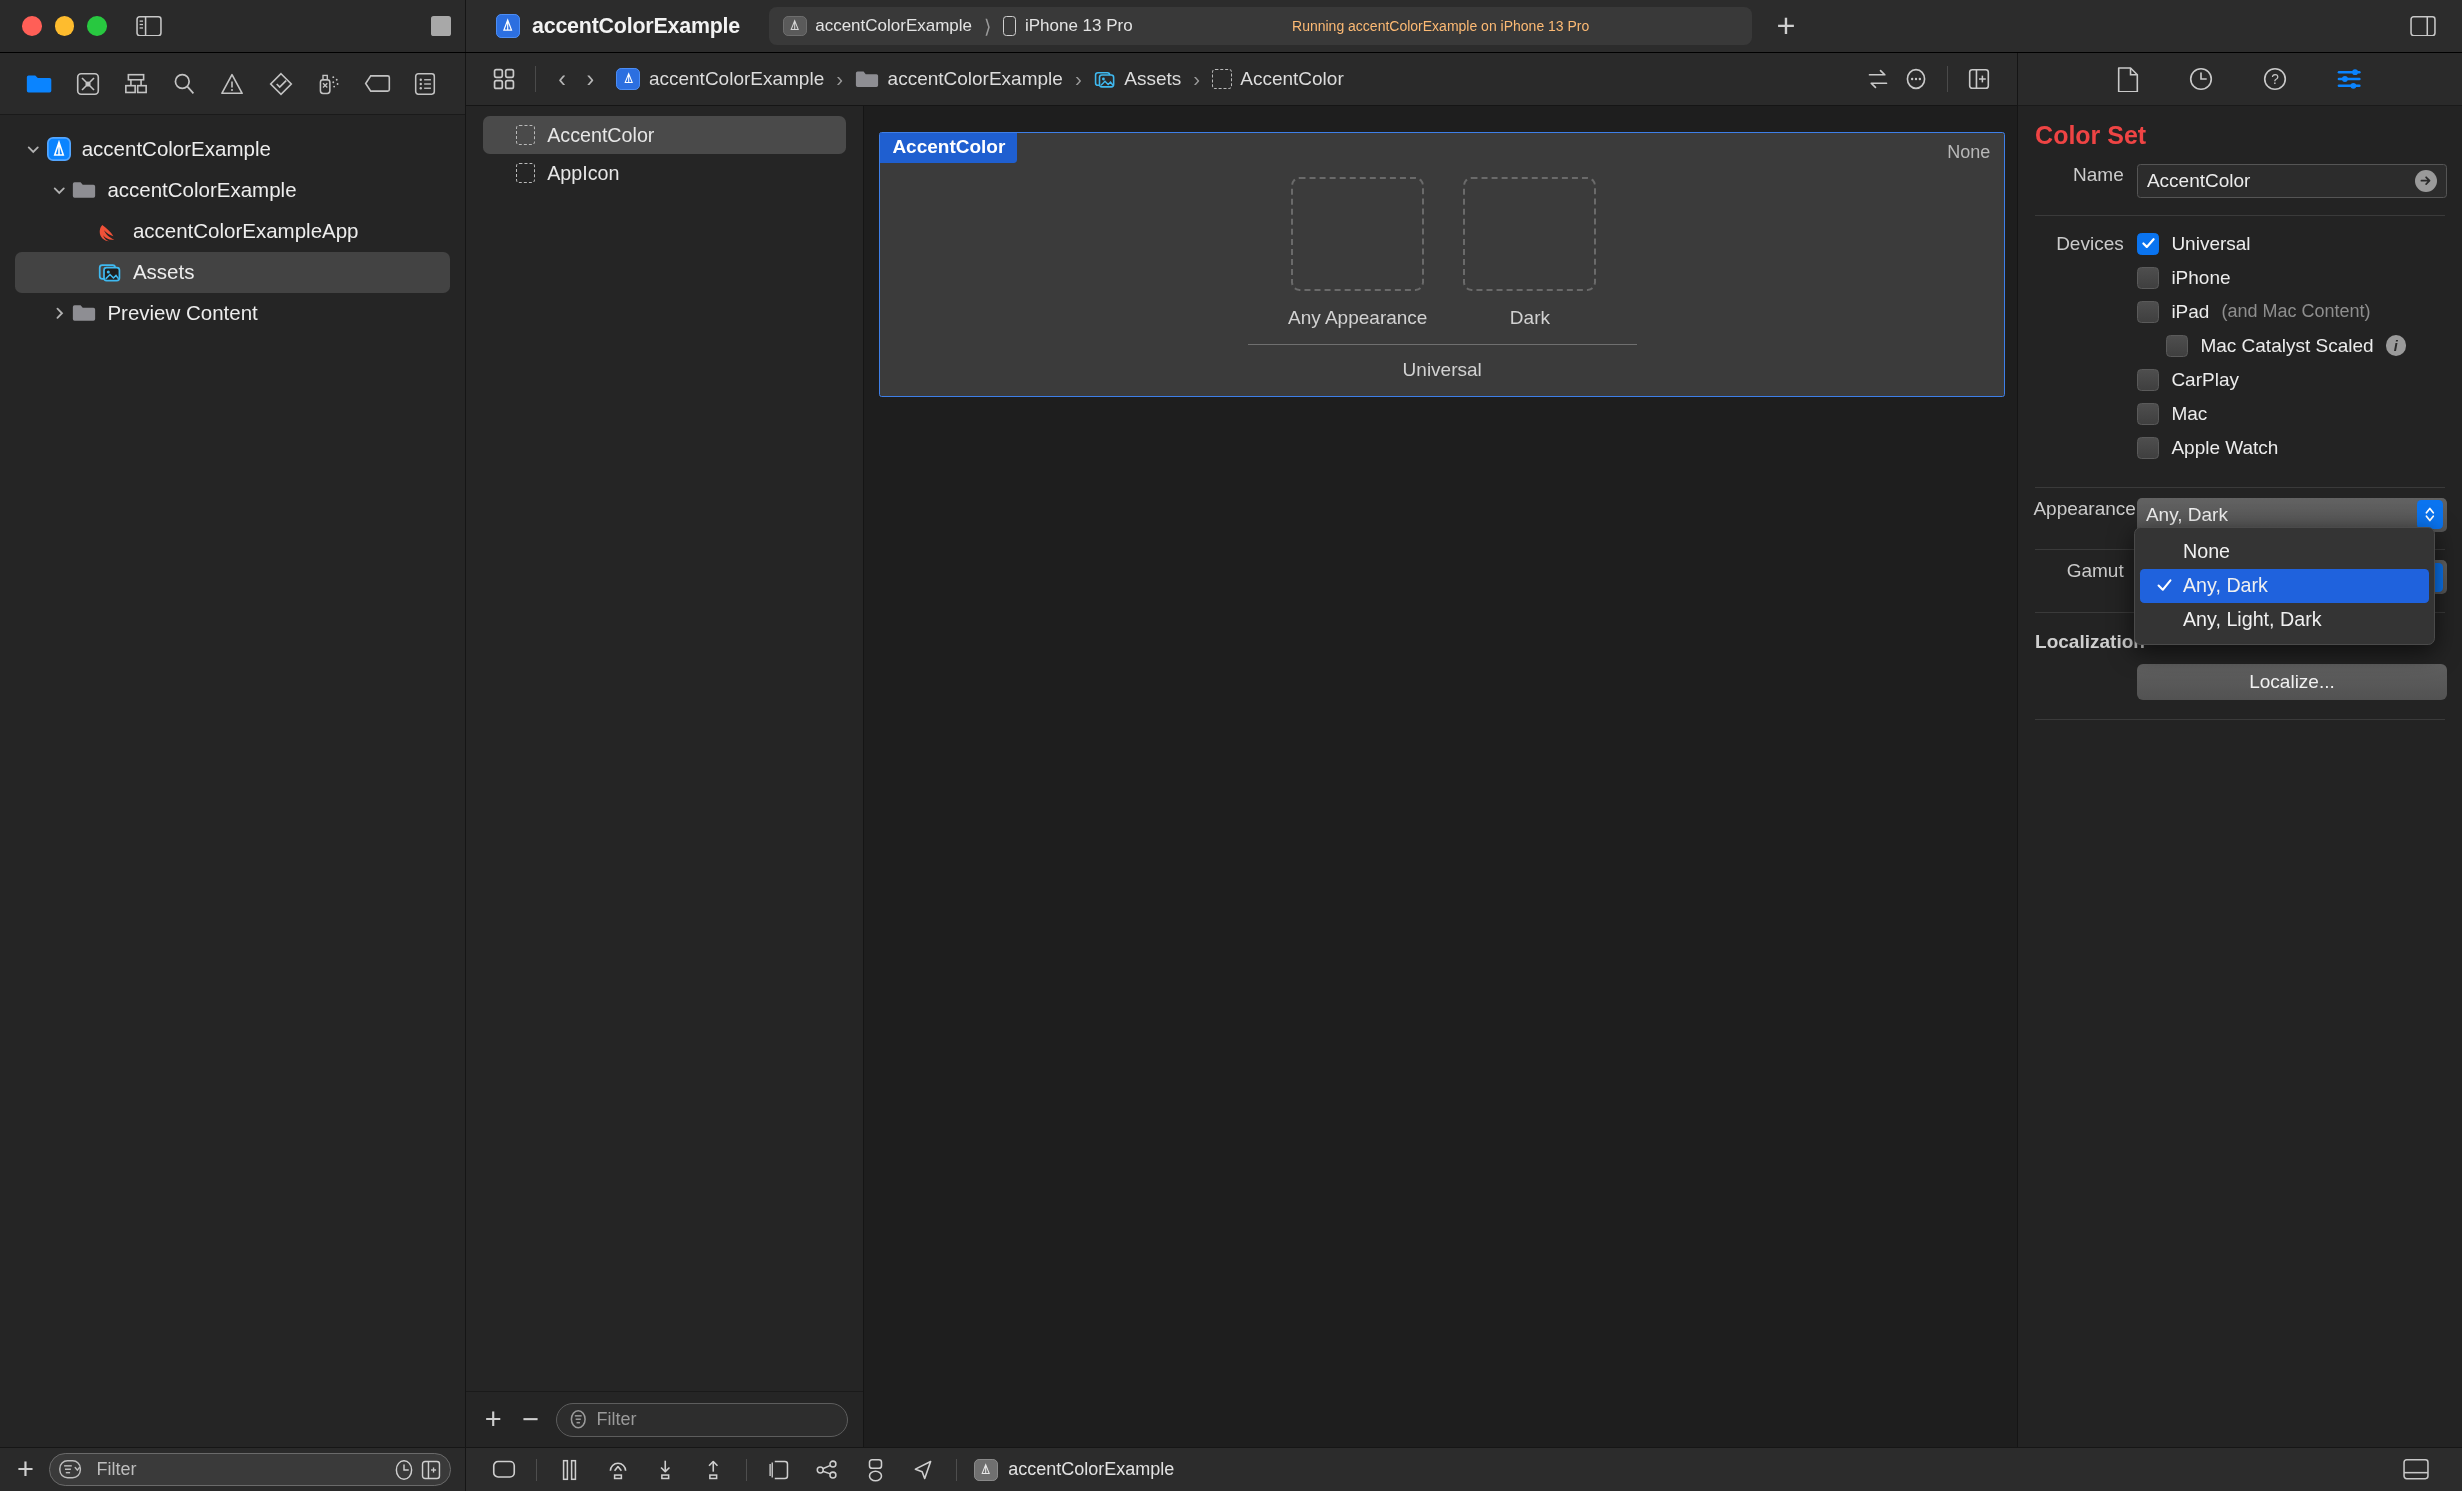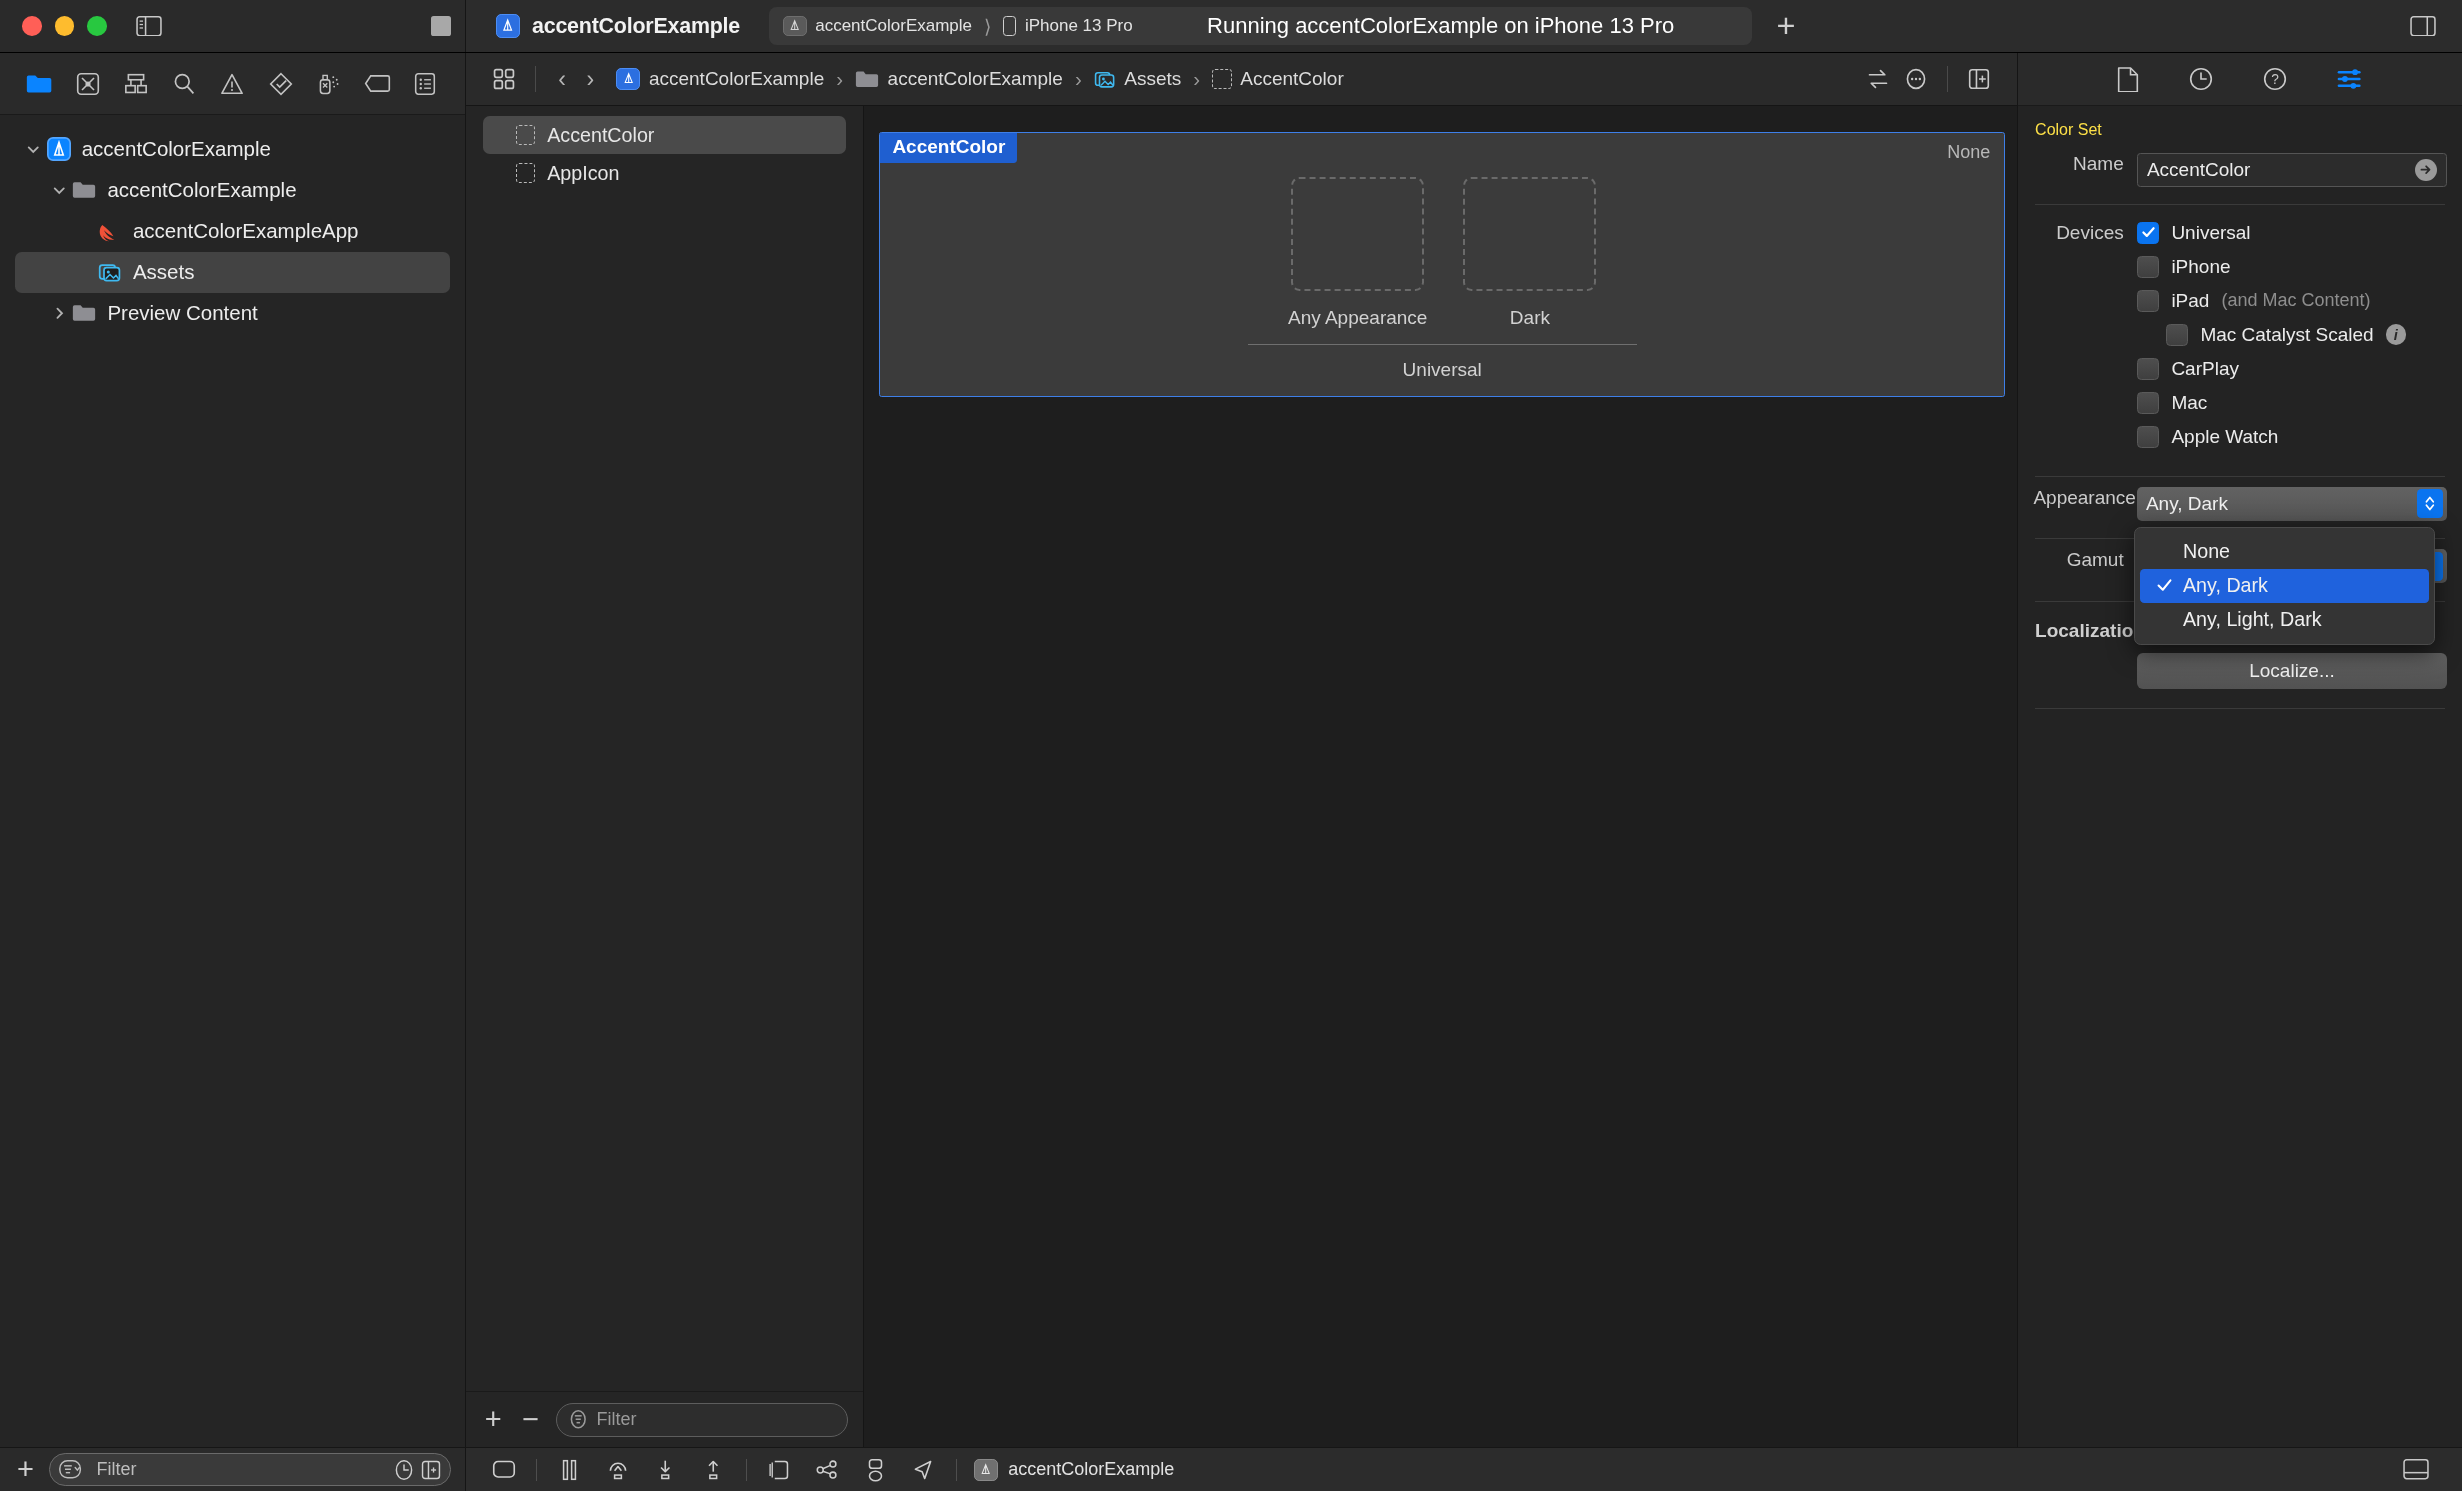--- a/index.html
+++ b/index.html
@@ -47,21 +47,21 @@
   .activity{
     margin-left:20.5px; height:38px; flex:1; max-width:983px;
     background:#393939; border-radius:7.7px; display:flex; align-items:center;
     padding:0 13.7px; gap:10.3px;
   }
   .scheme-seg{ display:flex;align-items:center;gap:8.5px;font-size:17px;color:#e3e3e3; }
   .chev{ color:#9a9a9a; font-size:19px; padding:0 1.7px; }
   .phone-ic{
     width:13px;height:20.5px;border:1.5px solid #cfcfcf;border-radius:3.4px;display:inline-block;
   }
-  .activity-status{ flex:1; text-align:center; font-size:22px; color:#ffffff; }
+  .activity-status{ flex:1; text-align:center; font-size:14px; color:#fdba74; }
   .tb-plus{ width:68px; display:flex;align-items:center;justify-content:center;font-size:32.5px;color:#cfcfcf;font-weight:300;}
   .tb-right{
     width:445px;flex:0 0 445px;display:flex;align-items:center;justify-content:flex-end;
     padding-right:26px; background:#2c2c2c;
   }
 
   
   .main{ flex:1; display:flex; min-height:0; }
 
   
@@ -144,21 +144,21 @@
   
   .inspector{
     width:445px;flex:0 0 445px;background:#232323;display:flex;flex-direction:column;
     border-left:0.9px solid #151515;position:relative;
   }
   .insp-toolbar{
     height:53px;flex:0 0 53px;display:flex;align-items:center;justify-content:center;gap:50px;
     background:#2a2a2a;border-bottom:0.9px solid #1a1a1a;
   }
   .insp-body{ flex:1;padding:0 15.4px;position:relative; }
-  .insp-title{ font-size:16px;font-weight:normal;color:#fde047;padding:15.4px 0 13.7px 1.7px; }
+  .insp-title{ font-size:25px;font-weight:bold;color:#ef4444;padding:15.4px 0 13.7px 1.7px; }
   .frow{ display:flex;min-height:41px; }
   .flabel{
     width:104px;flex:0 0 104px;text-align:right;padding-right:13.7px;font-size:19px;color:#cbcbcb;
   }
   .textfield{
     flex:1;height:34px;background:#2c2c2c;border:0.9px solid #555;border-radius:3.4px;
     display:flex;align-items:center;padding:0 8.5px;font-size:19px;color:#ececec;
   }
   .tf-badge{
     margin-left:auto;width:22px;height:22px;border-radius:50%;background:#9a9a9a;

